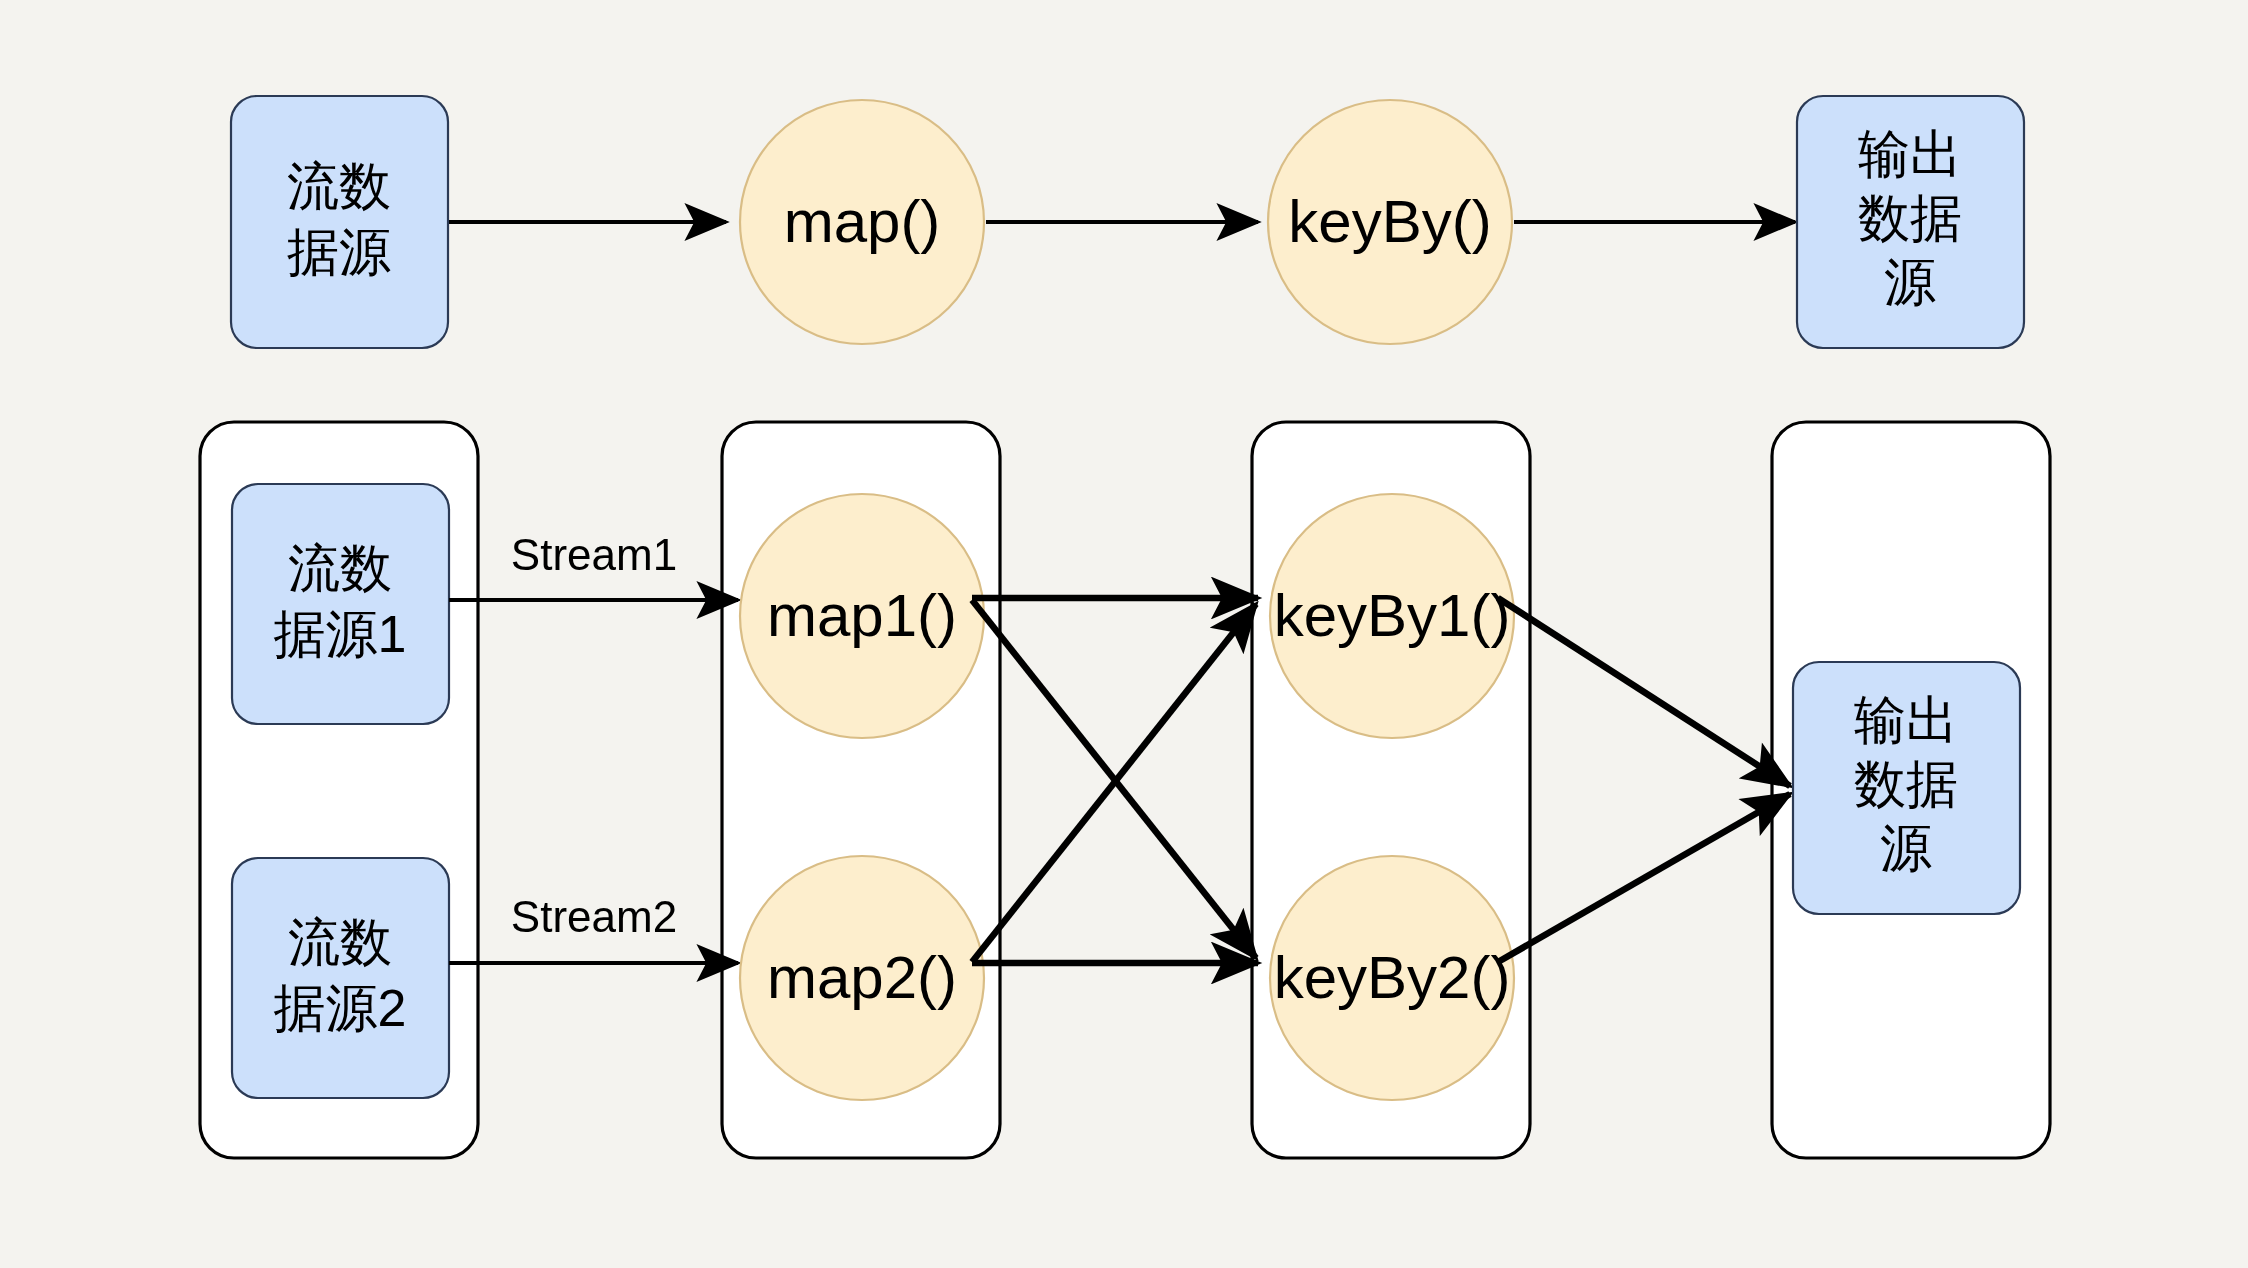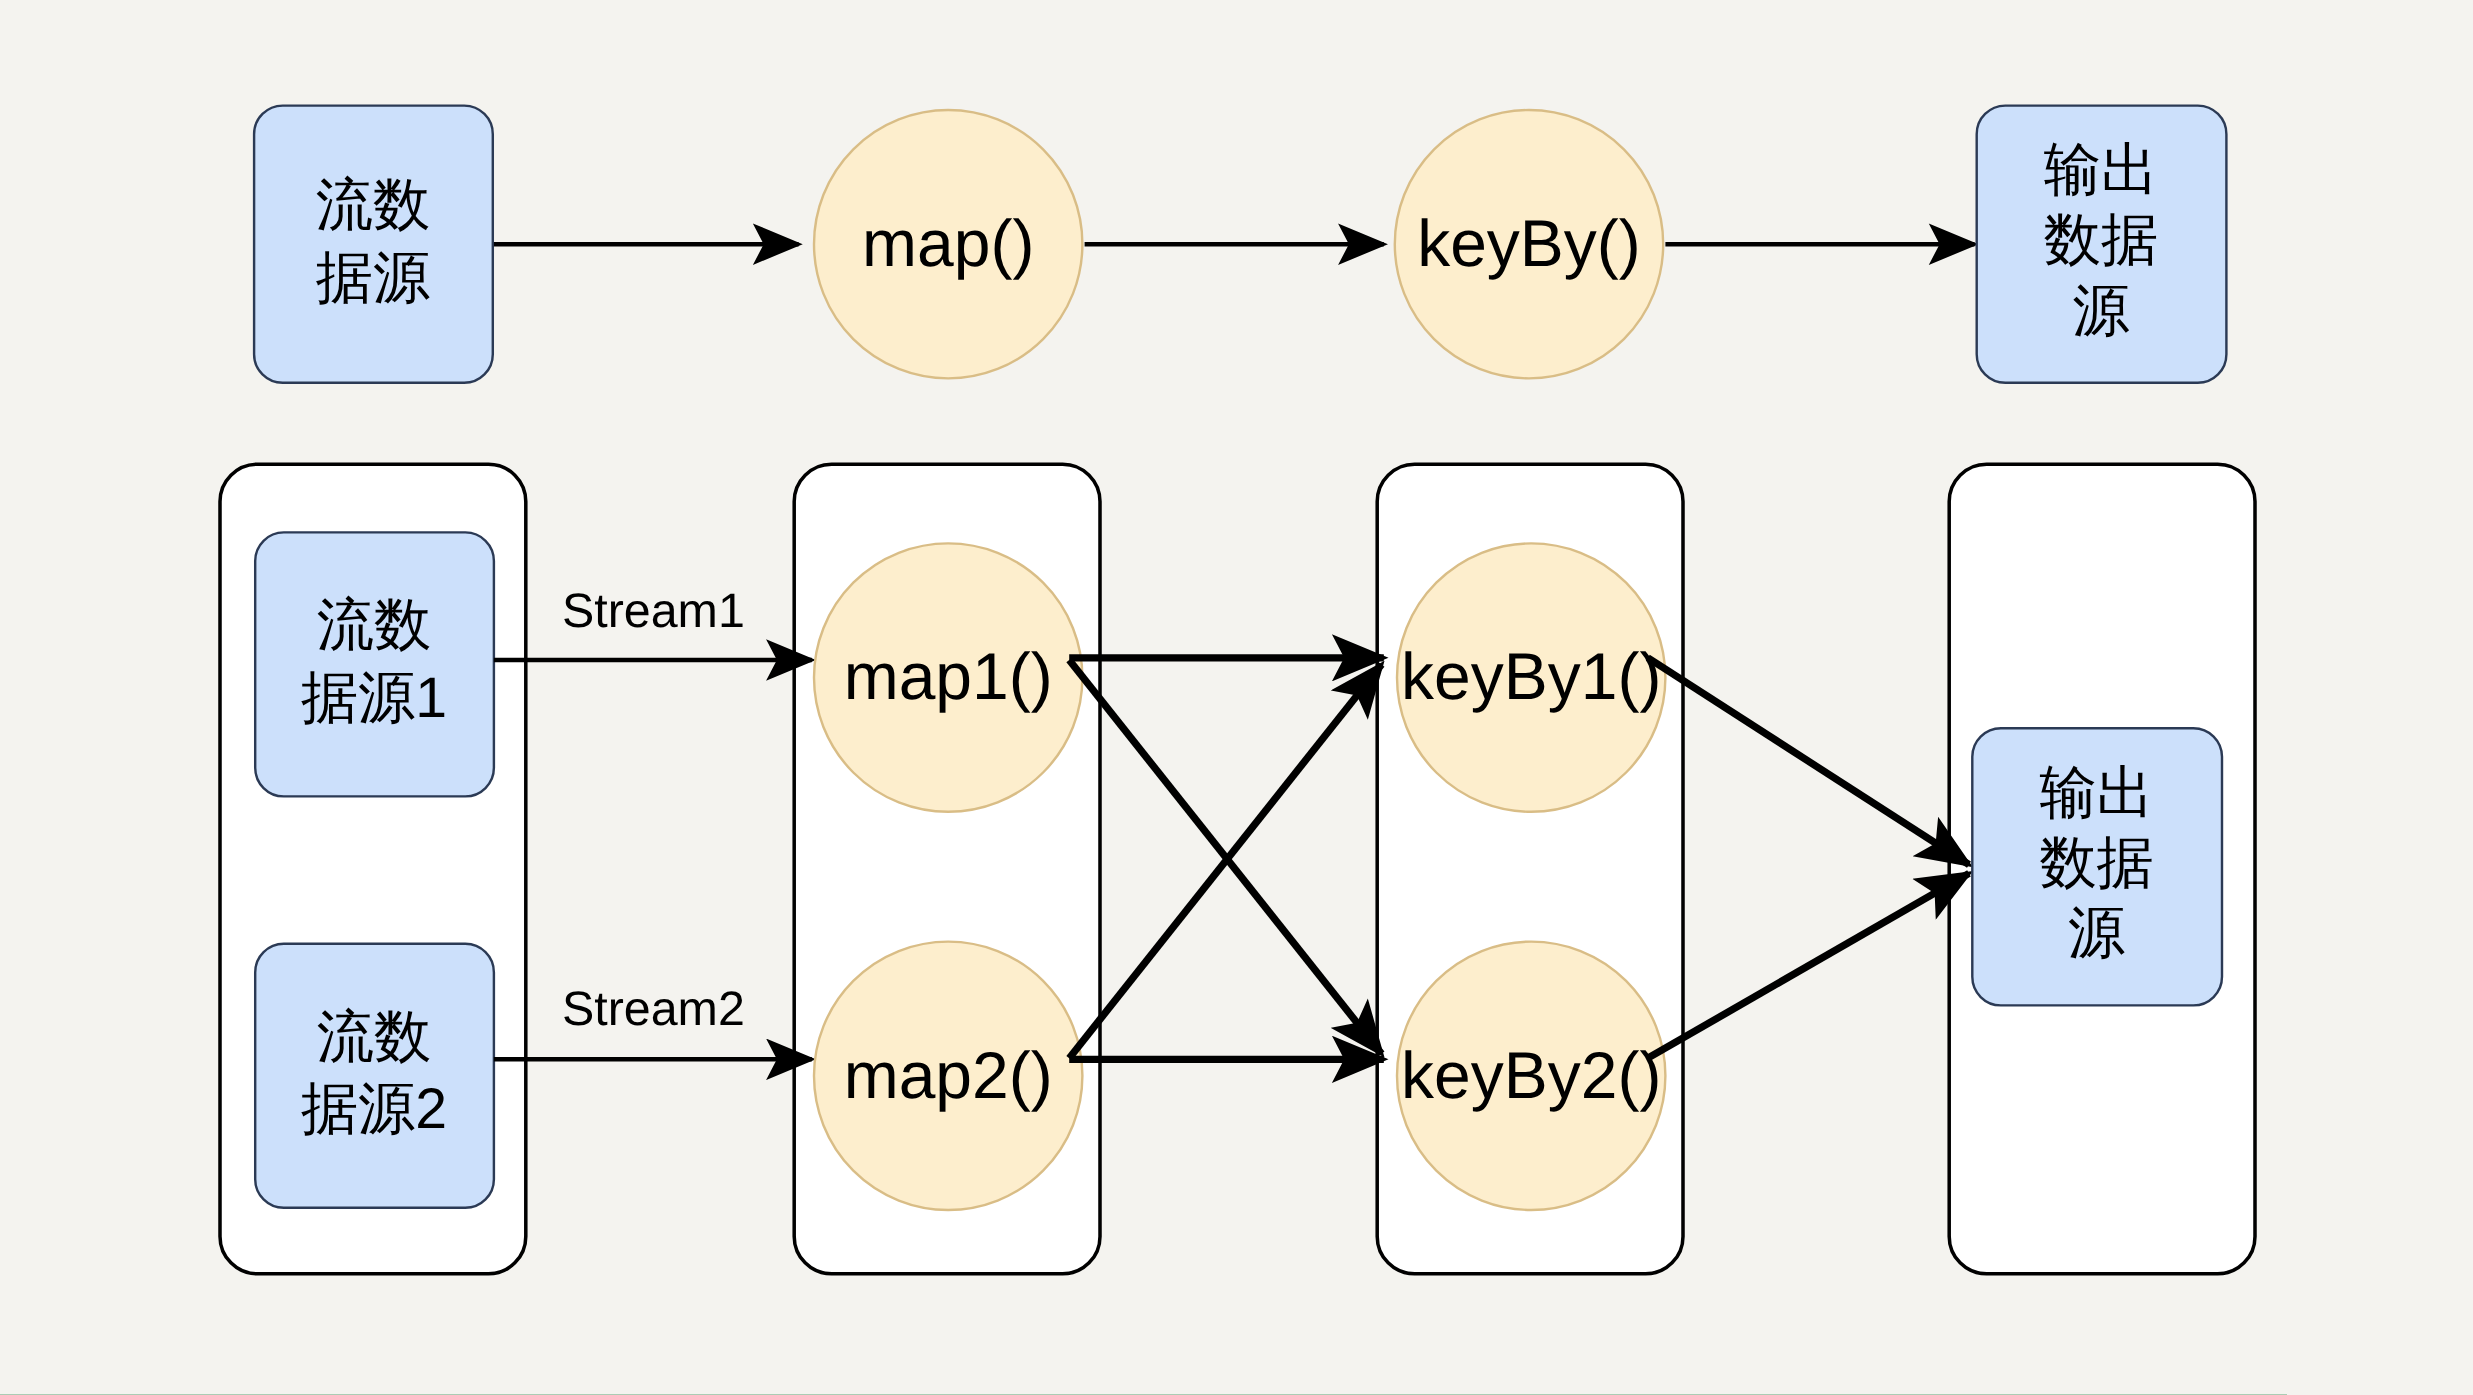--- a/index.html
+++ b/index.html
@@ -10,21 +10,21 @@
   body {
     width: 2248px;
     height: 1268px;
     overflow: hidden;
     font-family: "Liberation Sans", sans-serif;
   }
   #diagram-root {
     position: relative;
     width: 2248px;
     height: 1268px;
-    background: #15803d;
+    background: #fca5a5;
   }
   svg.diagram-canvas {
     display: block;
     width: 2248px;
     height: 1268px;
   }
   .node-rect-blue {
     fill: #cce0fb;
     stroke: #2b3a55;
     stroke-width: 2.2;

